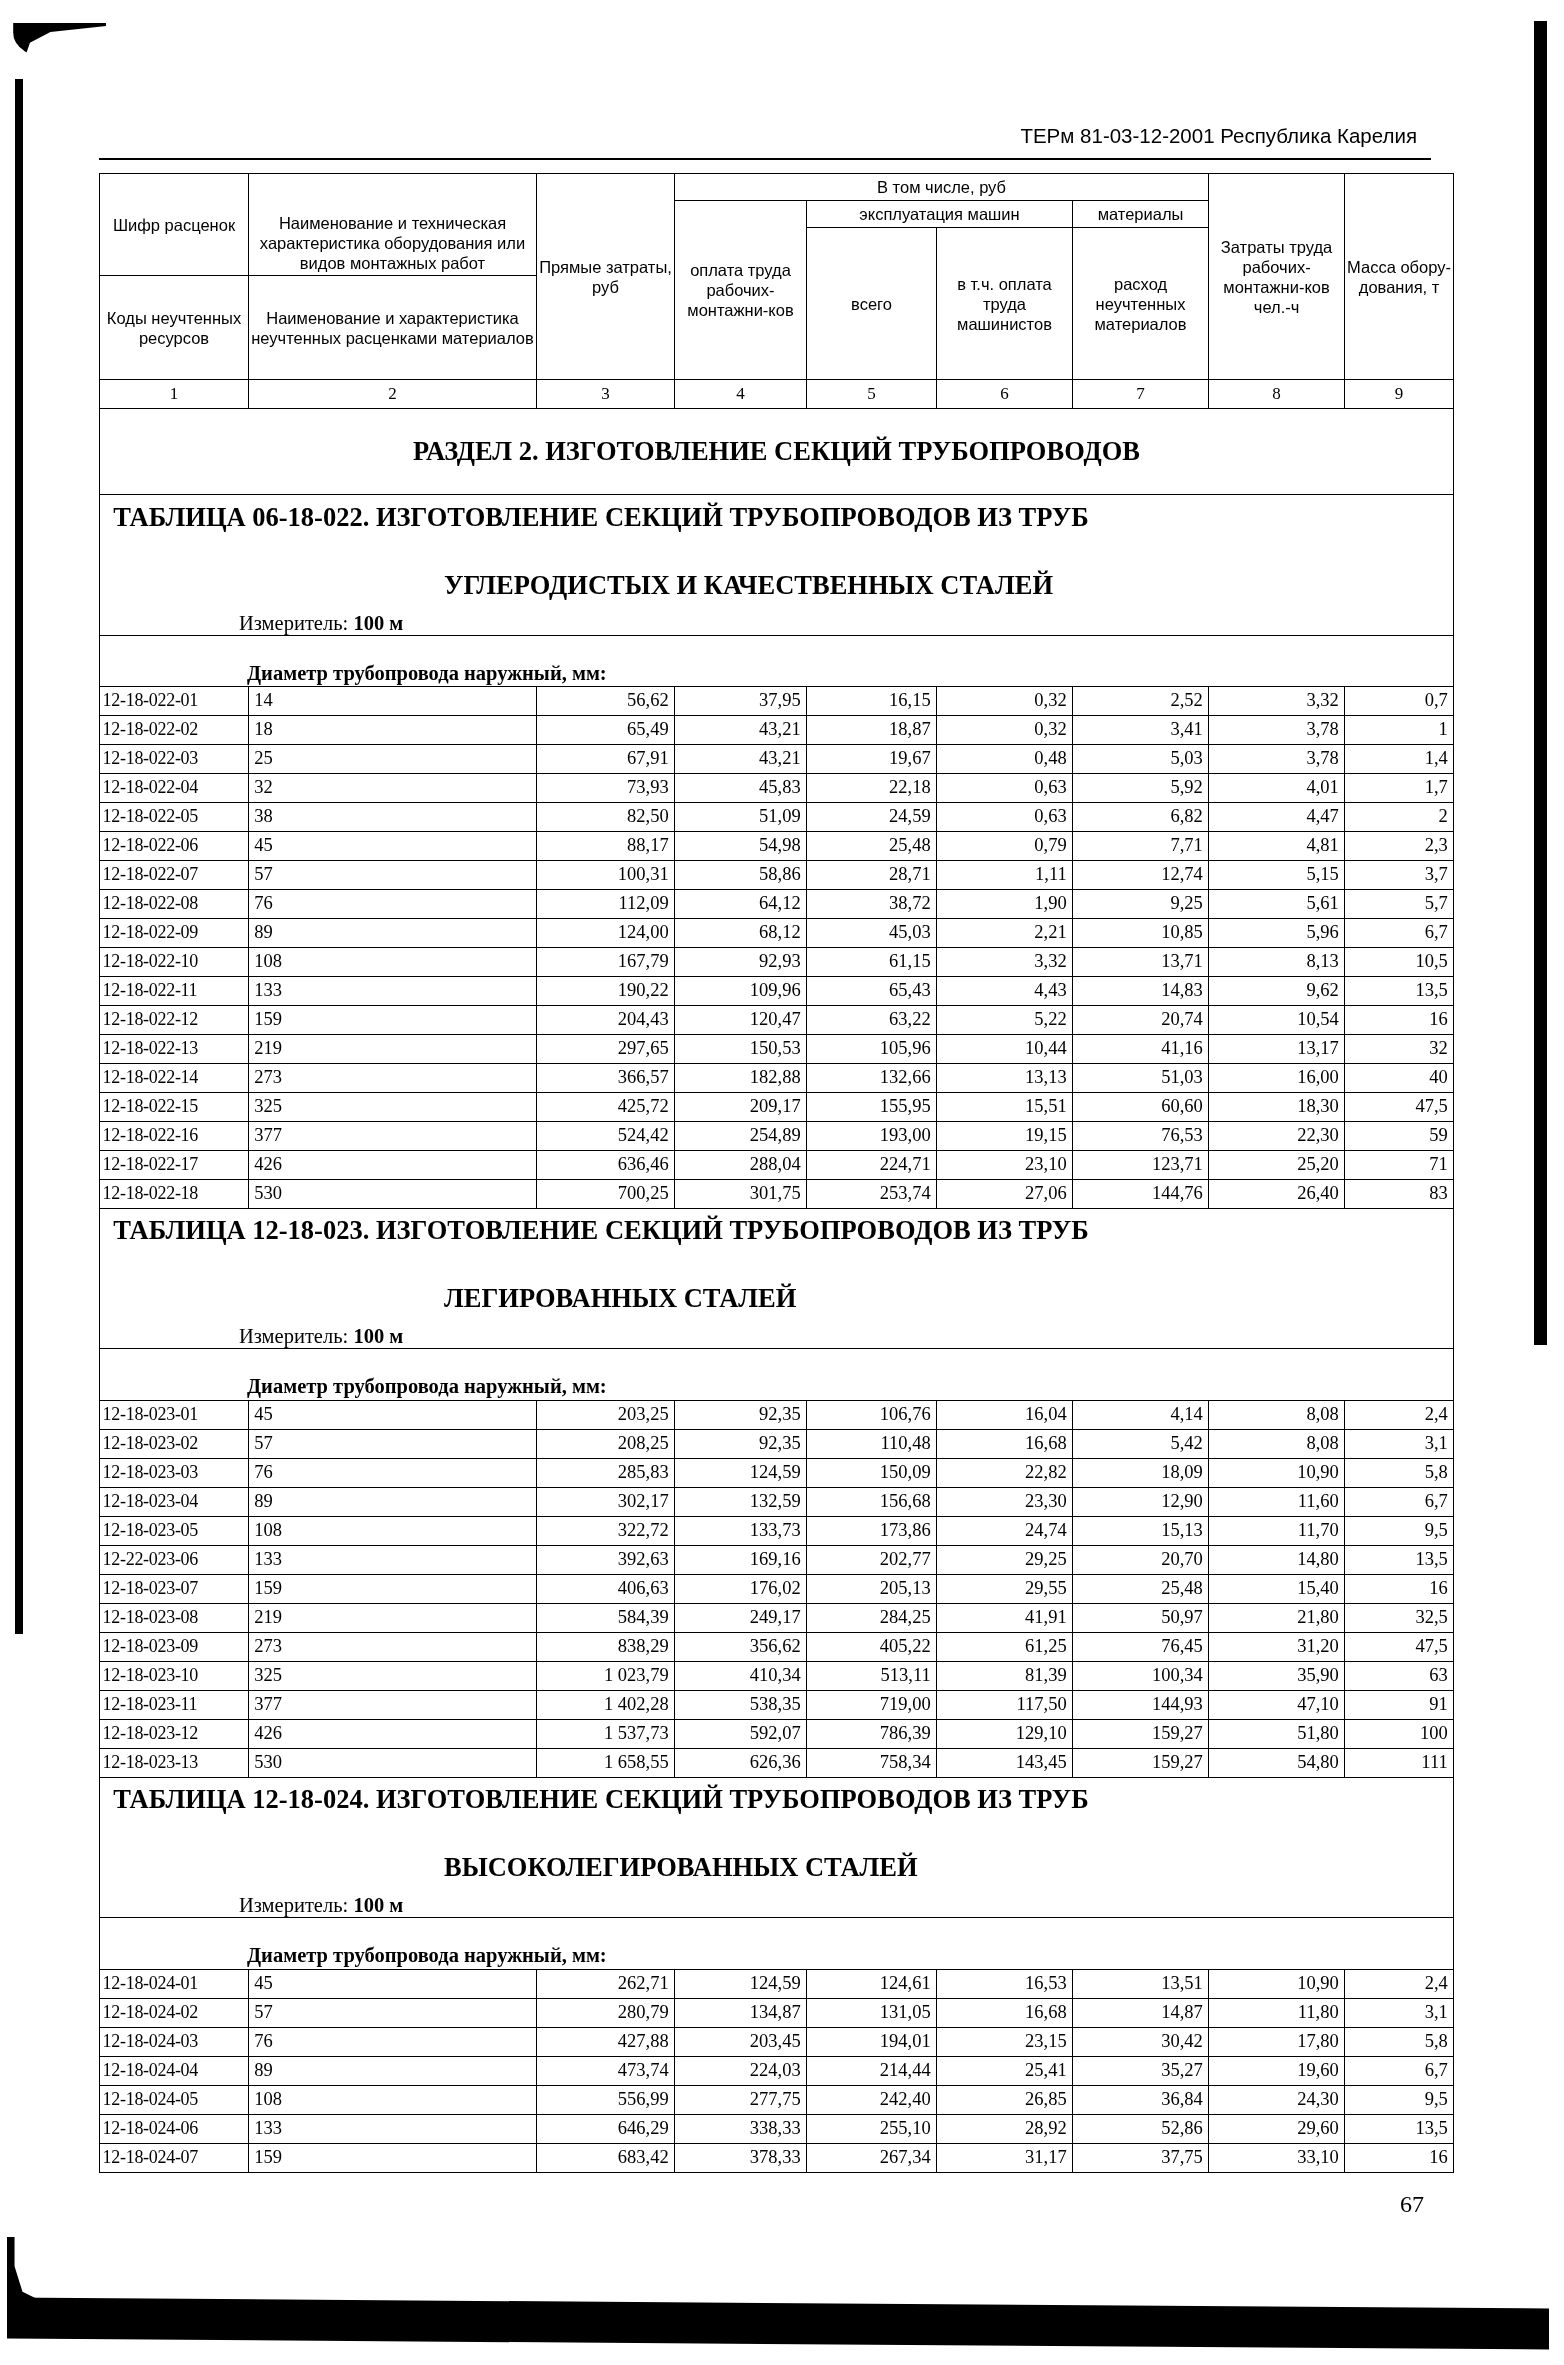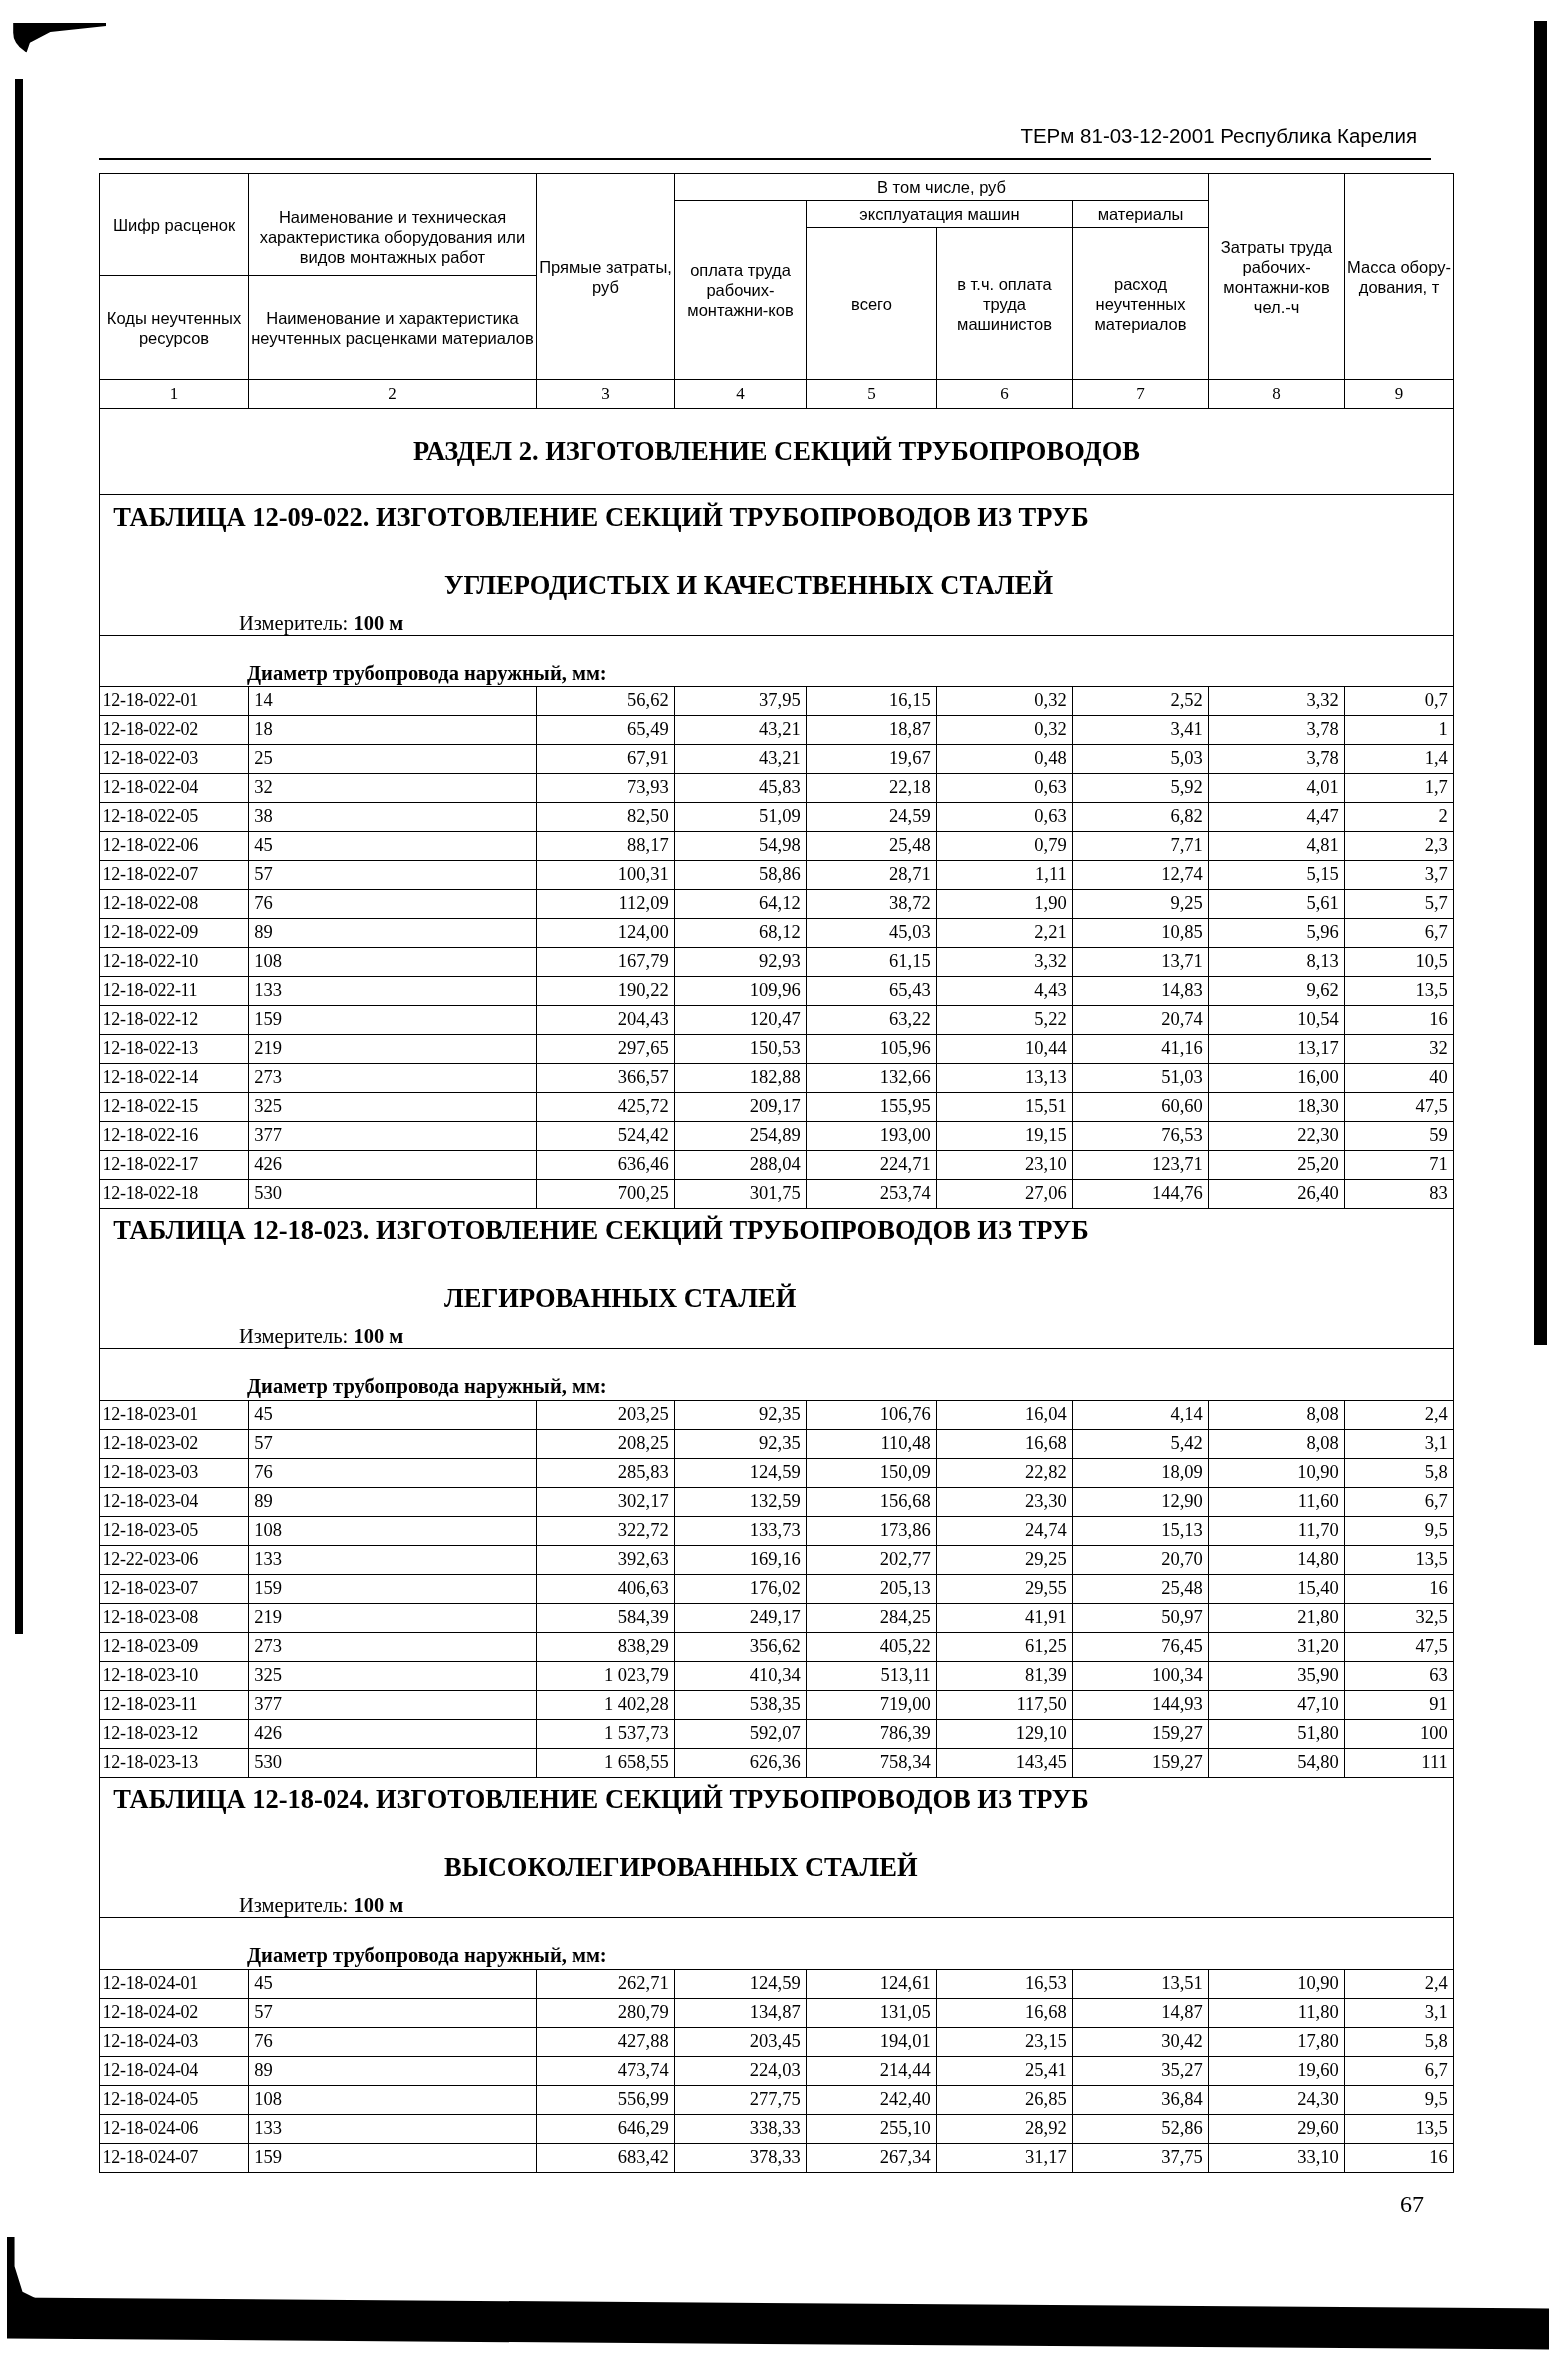--- a/index.html
+++ b/index.html
@@ -55,21 +55,21 @@
       <col style="width:132px">
     <col style="width:130px">
       <col style="width:136px">
       <col style="width:136px">
       <col style="width:136px">
       <col style="width:109px">
   </colgroup>
   <tbody id="tbody">
     <tr style="height:27px">
       <td class="h" rowspan="3">Шифр расценок</td>
-      <td class="h" rowspan="3" style="vertical-align:bottom;padding-bottom:8px">Наименование и техническая характеристика оборудования или видов монтажных работ</td>
+      <td class="h" rowspan="3" style="vertical-align:bottom;padding-bottom:2px">Наименование и техническая характеристика оборудования или видов монтажных работ</td>
       <td class="h" rowspan="5">Прямые затраты, руб</td>
       <td class="h" colspan="4">В том числе, руб</td>
       <td class="h" rowspan="5">Затраты труда рабочих-монтажни-ков чел.-ч</td>
       <td class="h" rowspan="5">Масса обору-дования, т</td>
     </tr>
     <tr style="height:27px">
       <td class="h" rowspan="4">оплата труда рабочих-монтажни-ков</td>
       <td class="h" colspan="2">эксплуатация машин</td>
       <td class="h">материалы</td>
     </tr>
@@ -93,21 +93,21 @@
         <td class="colnum">7</td>
         <td class="colnum">8</td>
         <td class="colnum">9</td>
       </tr>
     <tr class="section-row">
       <td colspan="9">РАЗДЕЛ 2. ИЗГОТОВЛЕНИЕ СЕКЦИЙ ТРУБОПРОВОДОВ</td>
     </tr>
   <tr>
         <td colspan="9" class="title-cell">
           <div class="title-main">
-            <div class="title-line1">ТАБЛИЦА  12-09-022. ИЗГОТОВЛЕНИЕ СЕКЦИЙ ТРУБОПРОВОДОВ ИЗ ТРУБ</div>
+            <div class="title-line1">ТАБЛИЦА  06-18-022. ИЗГОТОВЛЕНИЕ СЕКЦИЙ ТРУБОПРОВОДОВ ИЗ ТРУБ</div>
             <div class="title-line2">УГЛЕРОДИСТЫХ И КАЧЕСТВЕННЫХ СТАЛЕЙ</div>
           </div>
           <div class="meter"><span>Измеритель:</span> <b>100 м</b></div>
         </td>
       </tr>
       <tr>
         <td colspan="9" class="diam-cell">Диаметр трубопровода наружный, мм:</td>
       </tr>
       <tr class="data-row">
         <td class="code">12-18-022-01</td>

